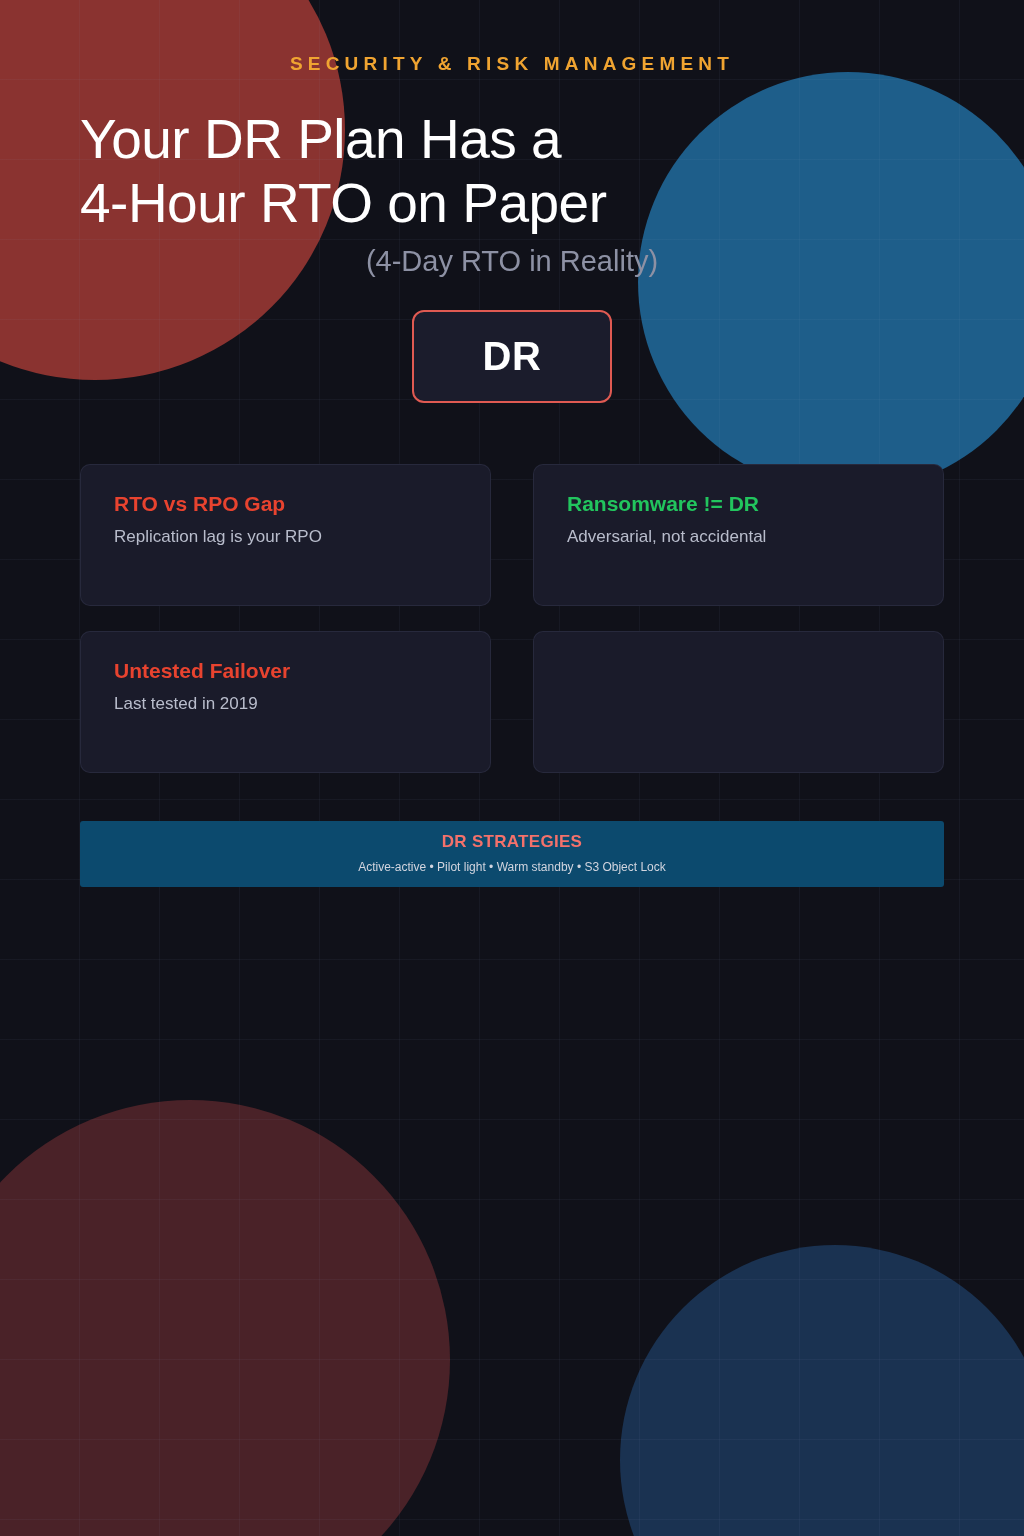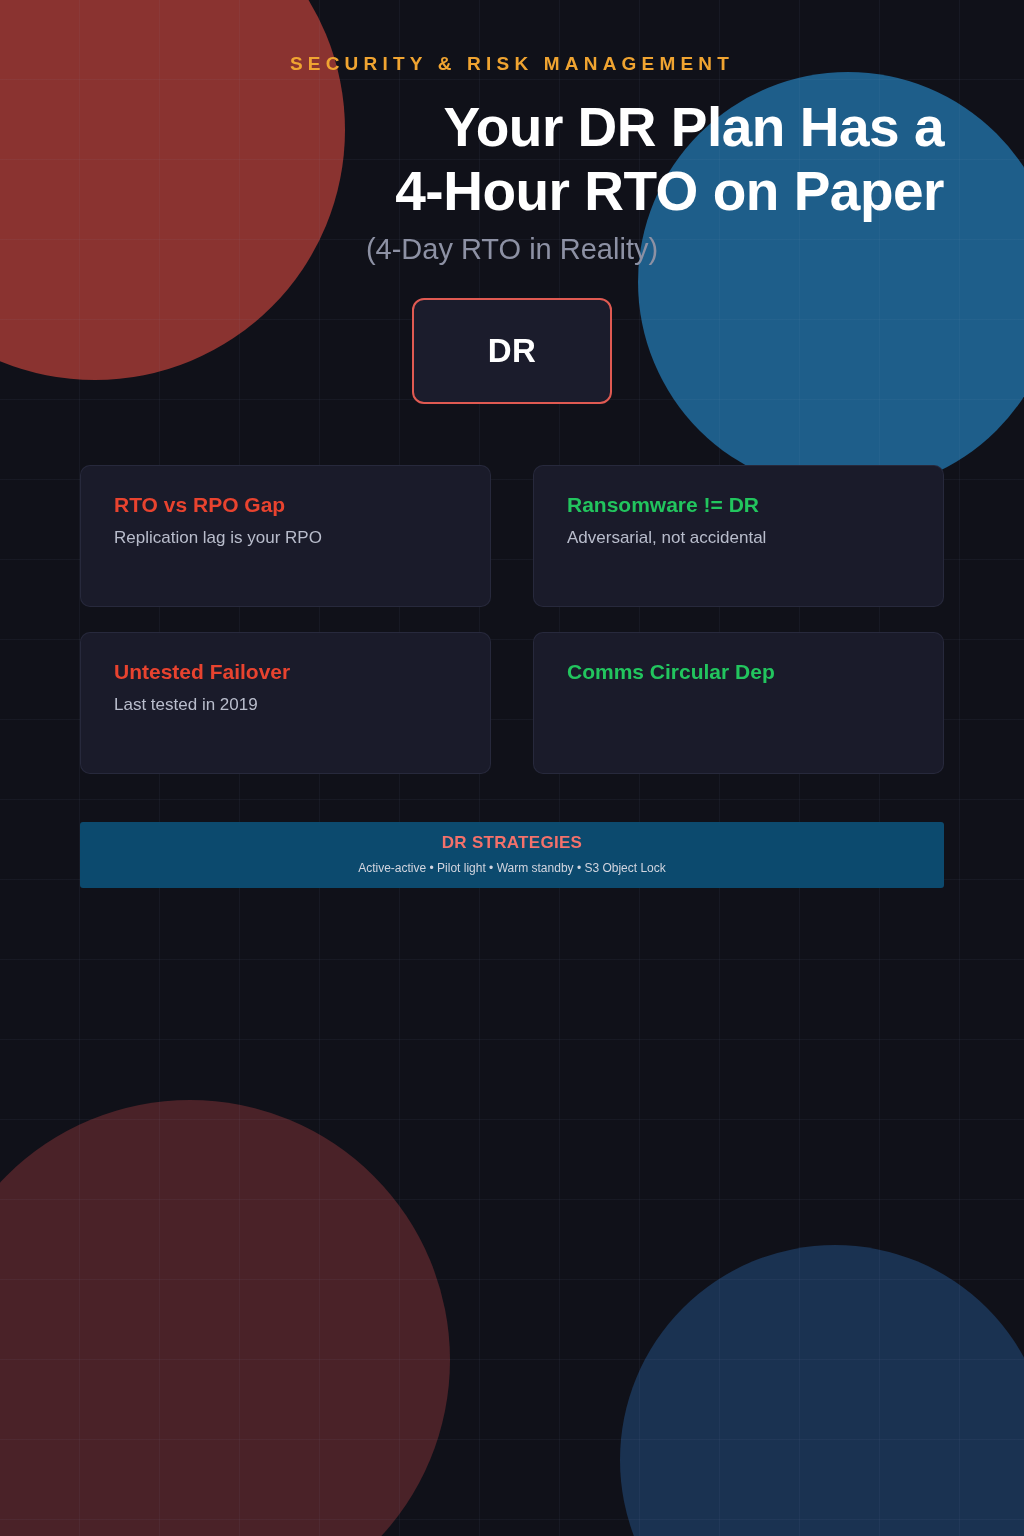--- a/index.html
+++ b/index.html
@@ -75,53 +75,53 @@
   .eyebrow {
     margin-top: 53px;
     text-align: center;
     color: #f0a431;
     font-size: 19px;
     font-weight: bold;
     letter-spacing: 5.2px;
   }
 
   .headline {
-    margin-top: 20px;
-    text-align: right;
+    margin-top: 32px;
+    text-align: left;
     color: #ffffff;
     font-size: 55px;
-    font-weight: bold;
+    font-weight: normal;
     line-height: 64px;
     letter-spacing: -0.5px;
   }
 
   .subhead {
     margin-top: 10px;
     text-align: center;
     color: #8d91a4;
     font-size: 29px;
     font-weight: normal;
   }
 
   .badge-row {
     margin-top: 32px;
     display: flex;
     justify-content: center;
   }
   .badge {
     width: 200px;
-    height: 106px;
+    height: 93px;
     border: 2px solid #e05a52;
     border-radius: 12px;
     background: #1b1c2c;
     display: flex;
     align-items: center;
     justify-content: center;
     color: #ffffff;
-    font-size: 33px;
+    font-size: 40px;
     font-weight: bold;
     letter-spacing: 0.5px;
   }
 
   
   .card-grid {
     margin-top: 61px;
     display: grid;
     grid-template-columns: 1fr 1fr;
     column-gap: 42px;
@@ -216,21 +216,20 @@
         <div class="card-title accent-blue">Ransomware != DR</div>
         <div class="card-sub">Adversarial, not accidental</div>
       </div>
 
       <div class="card">
         <div class="card-title accent-red">Untested Failover</div>
         <div class="card-sub">Last tested in 2019</div>
       </div>
 
       <div class="card">
-        <div class="card-title accent-blue">Comms Circular Dep</div>
       </div>
 
     </div>
 
     <div class="banner banner-red">
       <div class="banner-title">DR STRATEGIES</div>
       <div class="banner-items">Active-active  •  Pilot light  •  Warm standby  •  S3 Object Lock</div>
     </div>
 
 

